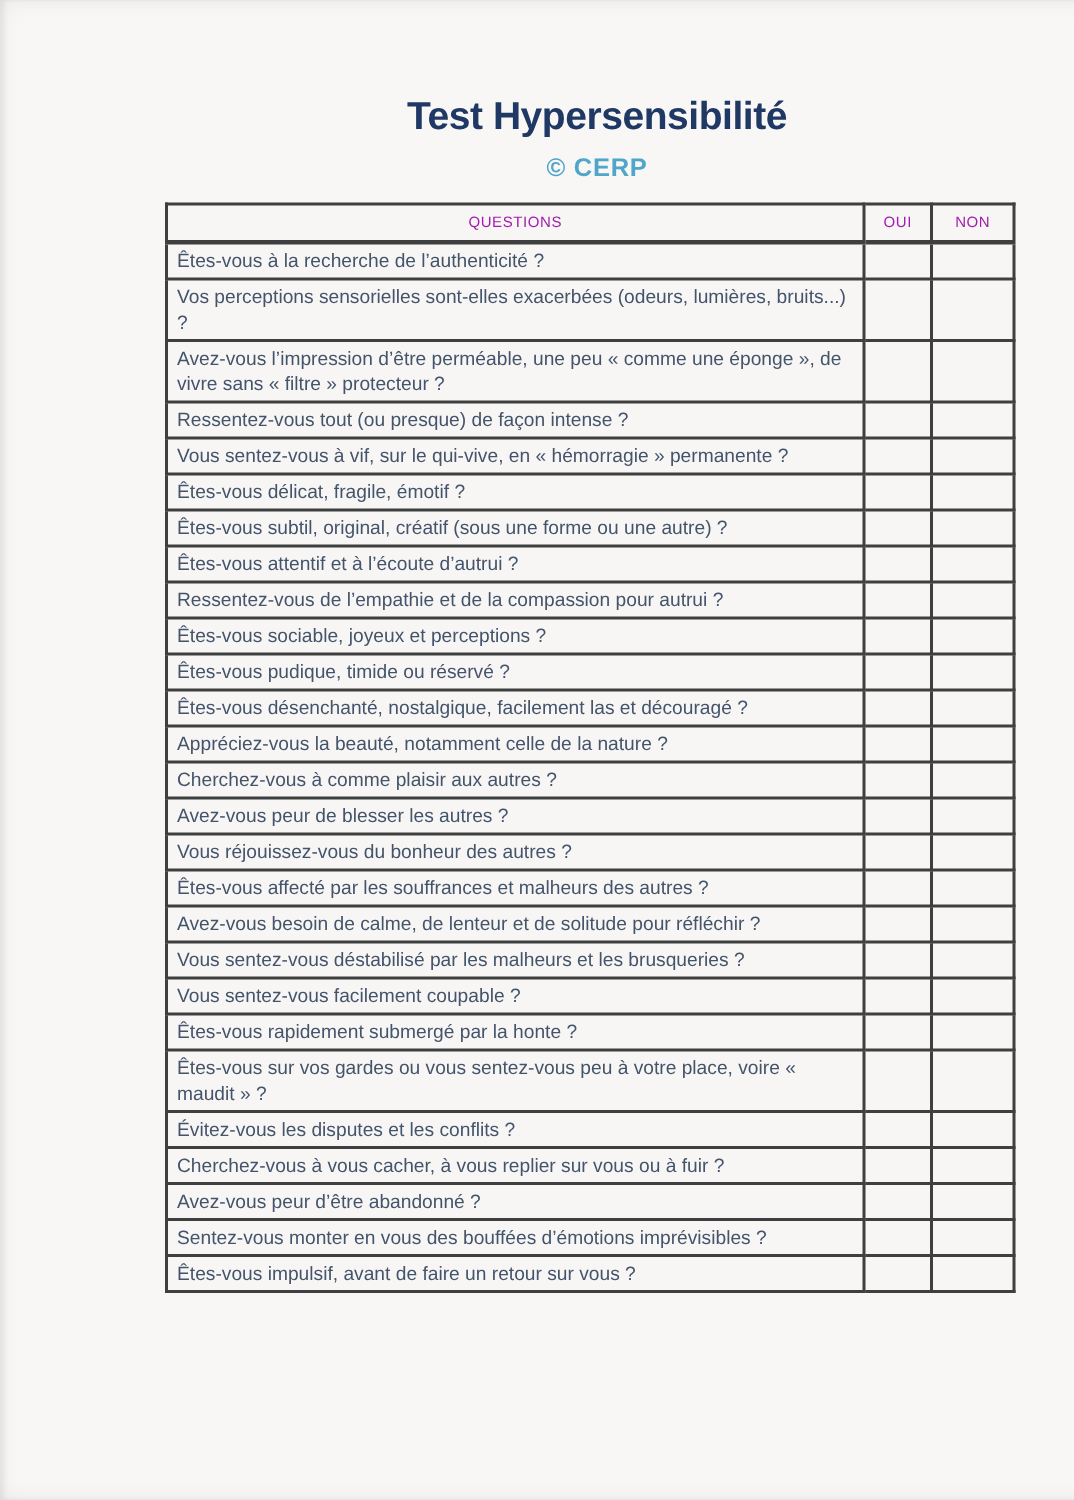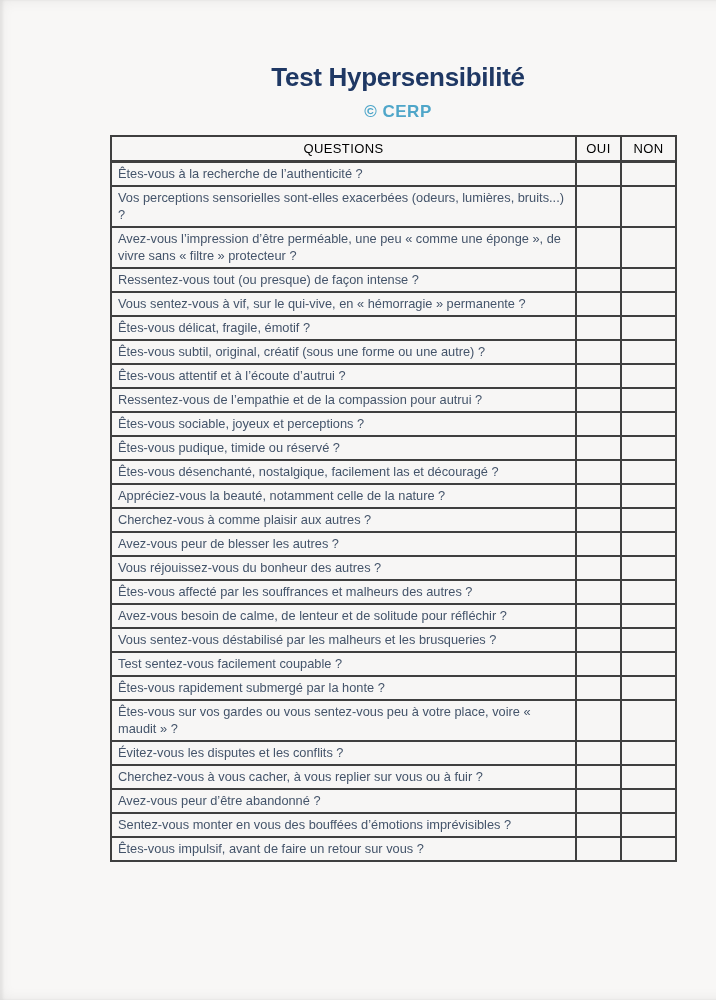--- a/index.html
+++ b/index.html
@@ -43,24 +43,24 @@
   table.quiz th, table.quiz td {
     border: 2px solid #3f3f3f;
     background: #f7f6f5;
   }
   table.quiz thead th {
     border-bottom-width: 3px;
     height: 21px;
     padding: 1px 2px;
     text-align: center;
     vertical-align: middle;
-    font-size: 13px;
+    font-size: 10px;
     font-weight: 400;
     letter-spacing: 0.4px;
-    color: #000000;
+    color: #a21caf;
   }
   td.q {
     padding: 2px 6px 3px 6px;
     font-size: 12.8px;
     line-height: 17px;
     color: #44546a;
     vertical-align: middle;
     margin-left: 36px;
   }
   td.a { height: 19px; }
@@ -196,21 +196,21 @@
     <td class="a"></td>
   </tr>
 
   <tr>
     <td class="q">Vous sentez-vous déstabilisé par les malheurs et les brusqueries ?</td>
     <td class="a"></td>
     <td class="a"></td>
   </tr>
 
   <tr>
-    <td class="q">Test sentez-vous facilement coupable ?</td>
+    <td class="q">Vous sentez-vous facilement coupable ?</td>
     <td class="a"></td>
     <td class="a"></td>
   </tr>
 
   <tr>
     <td class="q">Êtes-vous rapidement submergé par la honte ?</td>
     <td class="a"></td>
     <td class="a"></td>
   </tr>
 

